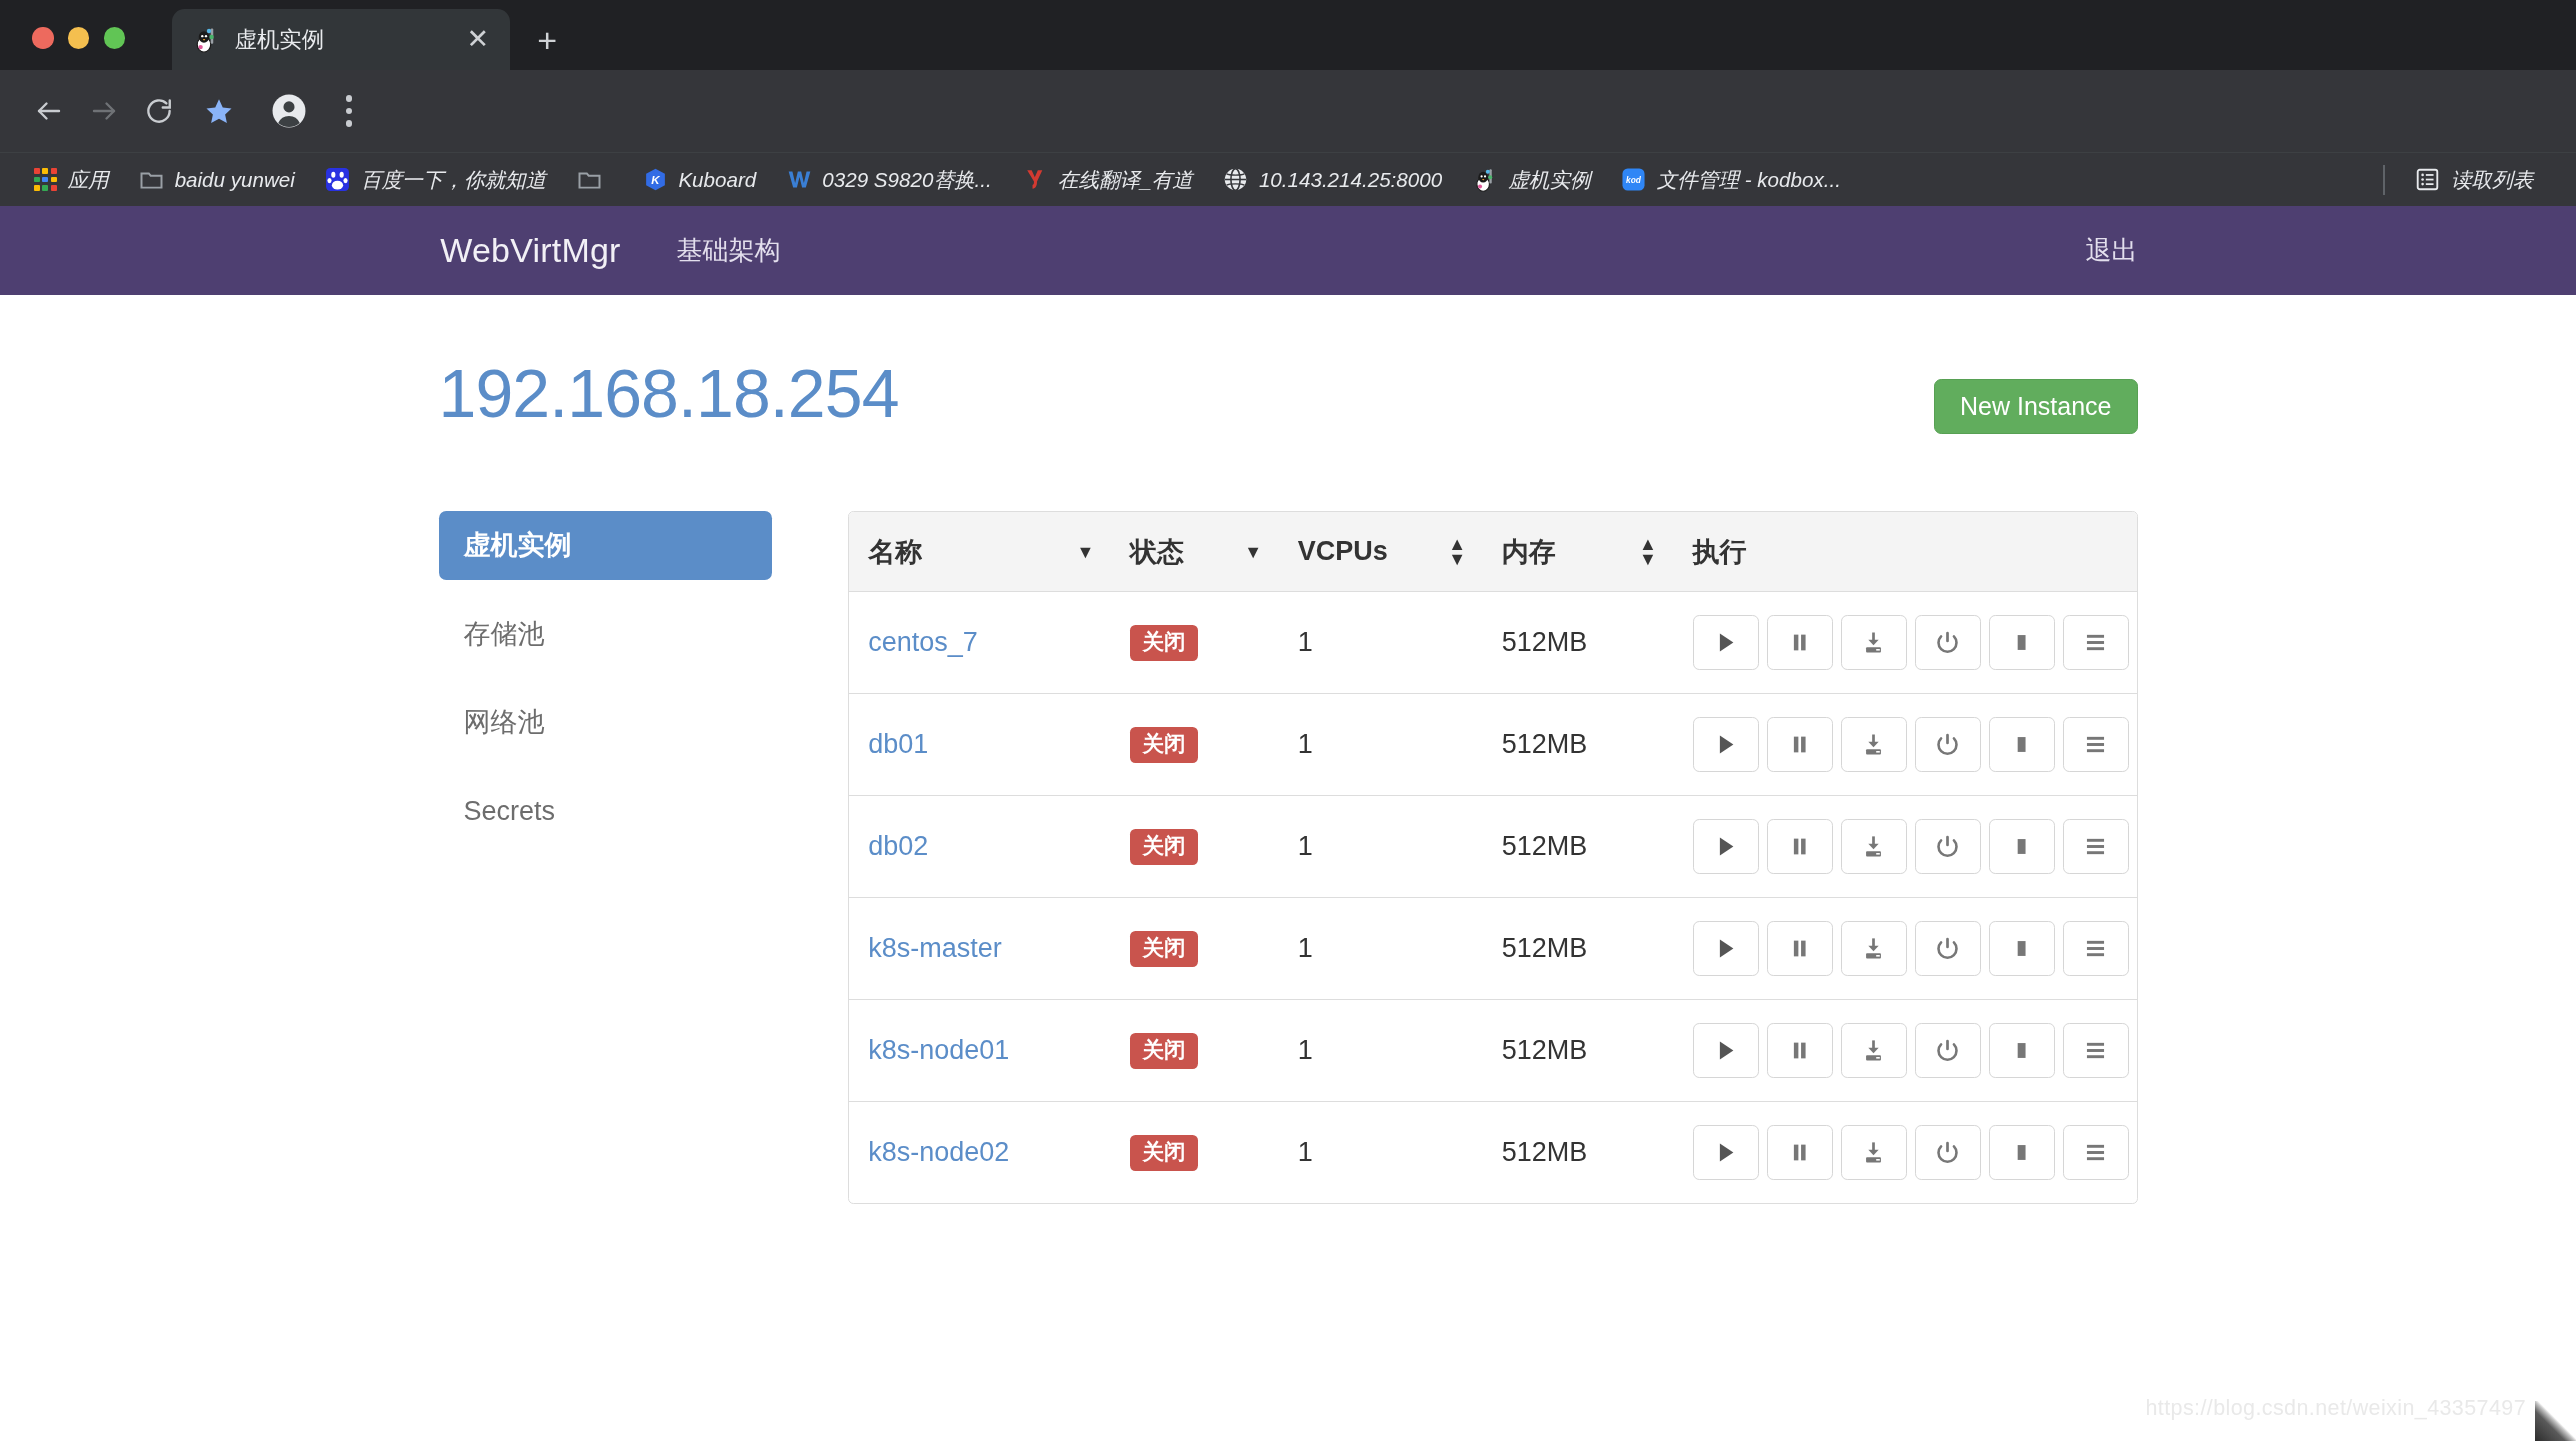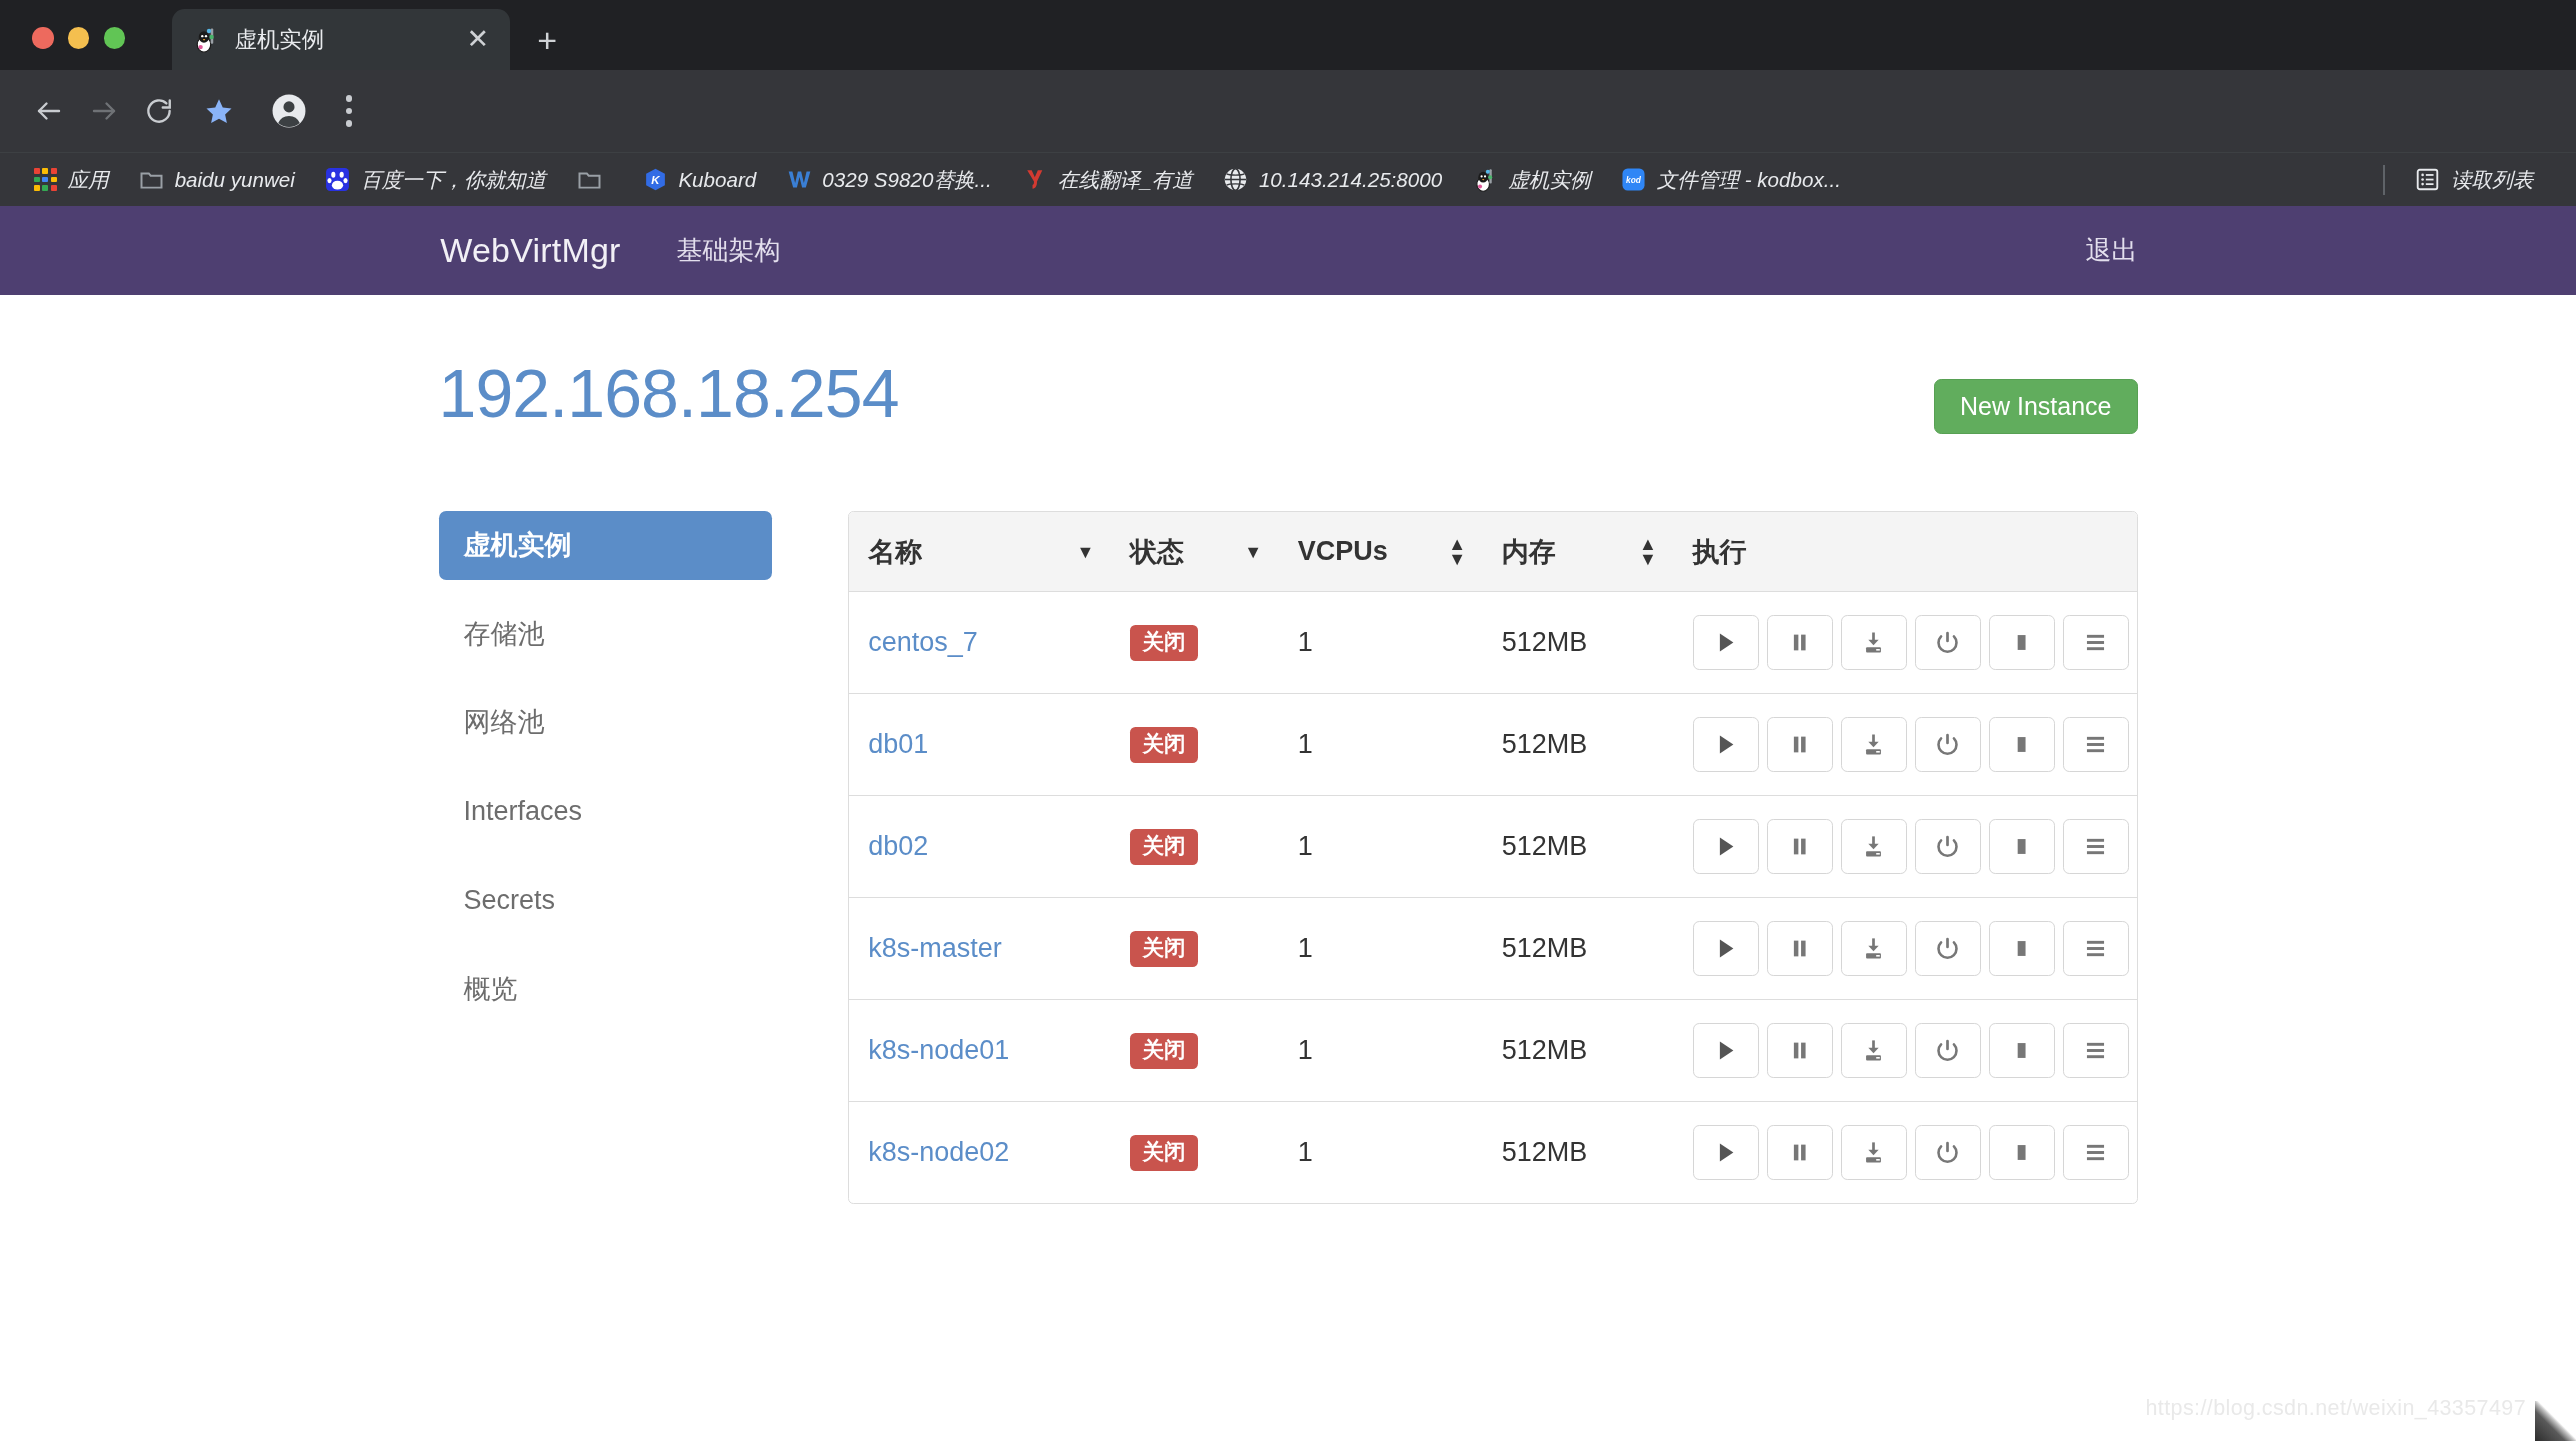--- a/index.html
+++ b/index.html
@@ -568,23 +568,21 @@
         <h1 class="page-title">192.168.18.254</h1>
         <button class="btn-new">New Instance</button>
       </div>
 
       <div class="body-grid">
 
         <div class="sidebar">
           <div class="side-item active">虚机实例</div>
           <div class="side-item">存储池</div>
           <div class="side-item">网络池</div>
-          <div class="side-item">Interfaces</div>
           <div class="side-item">Secrets</div>
-          <div class="side-item">概览</div>
         </div>
 
         <div class="table-wrap">
           <table>
             <thead>
               <tr>
                 <th class="col-name">
                   <div class="th-inner">
                     <span class="th-label">名称</span>
                     <span class="sort-ico">▼</span>

